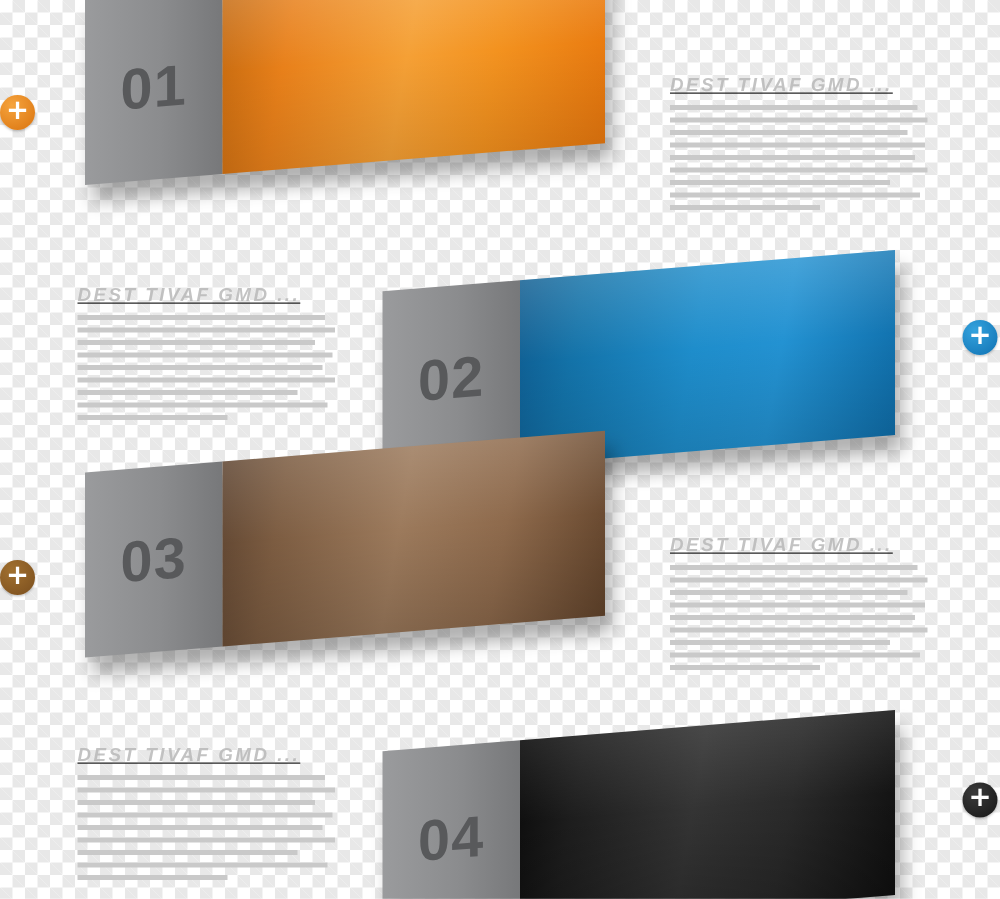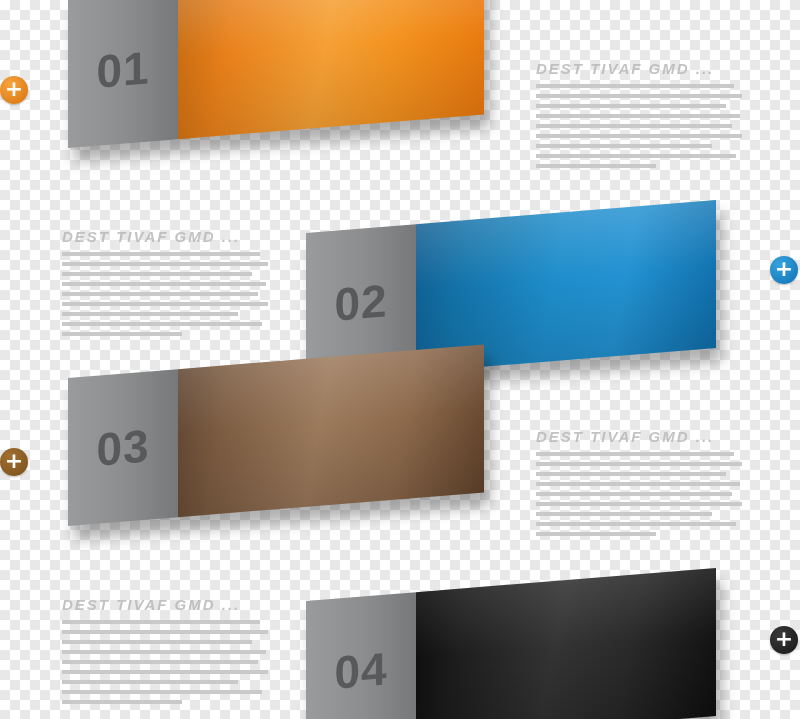--- a/index.html
+++ b/index.html
@@ -30,21 +30,21 @@
     color:#58595b;
     font-size:46px;font-weight:bold;letter-spacing:1px;
     flex:0 0 auto;
   }
   .colorbar{flex:1 1 auto;position:relative;}
 
   
   .gloss{position:absolute;left:0;right:0;top:0;bottom:0;}
 
   
-  .textblock{position:absolute;}
+  .textblock{position:absolute;text-decoration:underline;}
   .tb-title{
     font-family:"Liberation Sans", sans-serif;
     font-weight:bold;font-style:italic;
     font-size:15px;letter-spacing:2px;
     color:#b9b9b9;
     white-space:nowrap;
     margin-bottom:7px;
     opacity:.85;
   }
   .tb-lines{display:block;}

